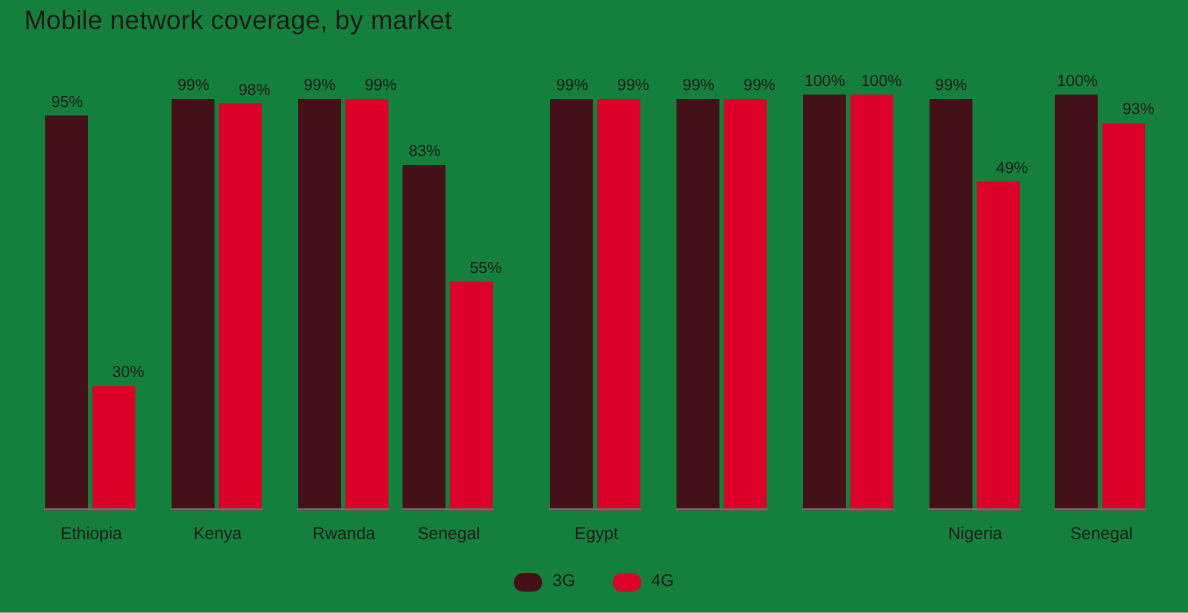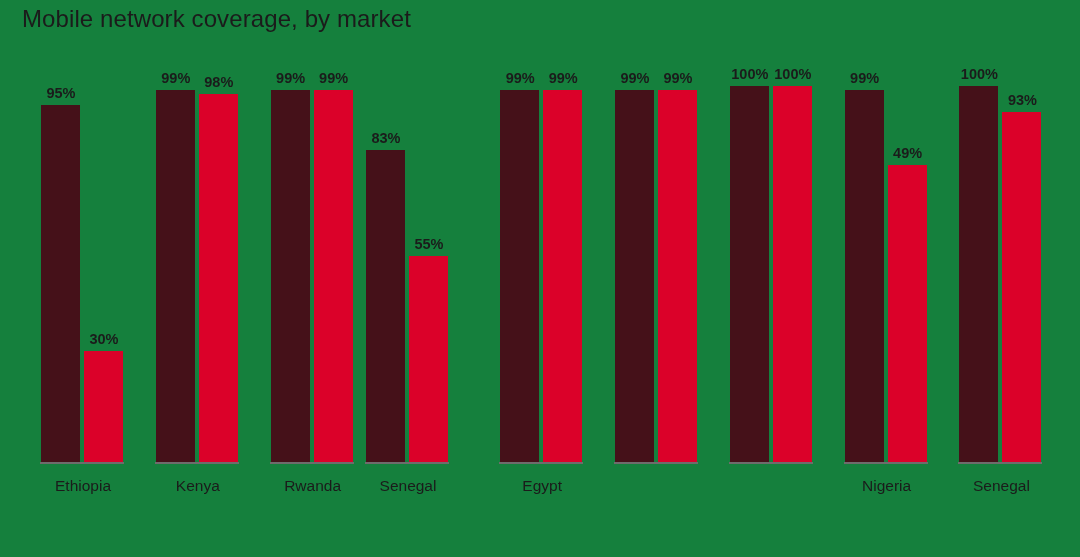--- a/index.html
+++ b/index.html
@@ -60,24 +60,23 @@
   .bar.s3g { left: 0px;  background: #451119; }
   .bar.s4g { left: 43px; background: #db0129; }
 
   .bar-label {
     position: absolute;
     width: 54px;
     text-align: center;
     font-size: 14.5px;
     color: #1b1b1b;
     white-space: nowrap;
-    font-weight: bold;
   }
   .bar-label.s3g { left: -7px; }
-  .bar-label.s4g { left: 36px; }
+  .bar-label.s4g { left: 36px; text-align: right; }
 
   .group-baseline {
     position: absolute;
     left: -1px;
     bottom: 0px;
     width: 84px;
     height: 2px;
     background: #6e6c6c;
   }
 
@@ -209,14 +208,24 @@
           <div class="bar s3g" title="Senegal 3G: 100%" style="height: 378px;"></div>
           <div class="bar-label s3g" style="bottom: 382px;">100%</div>
           <div class="bar s4g" title="Senegal 4G: 93%" style="height: 351.54px;"></div>
           <div class="bar-label s4g" style="bottom: 355.54px;">93%</div>
           <div class="group-baseline"></div>
         </div>
         <div class="group-name">Senegal</div>
       </div>
     </div>
 
+  <div id="legend">
+      <div class="legend-item">
+        <span class="legend-swatch" style="background: rgb(69, 17, 25);"></span>
+        <span class="legend-label">3G</span>
+      </div>
+      <div class="legend-item">
+        <span class="legend-swatch" style="background: rgb(219, 1, 41);"></span>
+        <span class="legend-label">4G</span>
+      </div>
+    </div>
 
 </div>
 
 </body></html>

